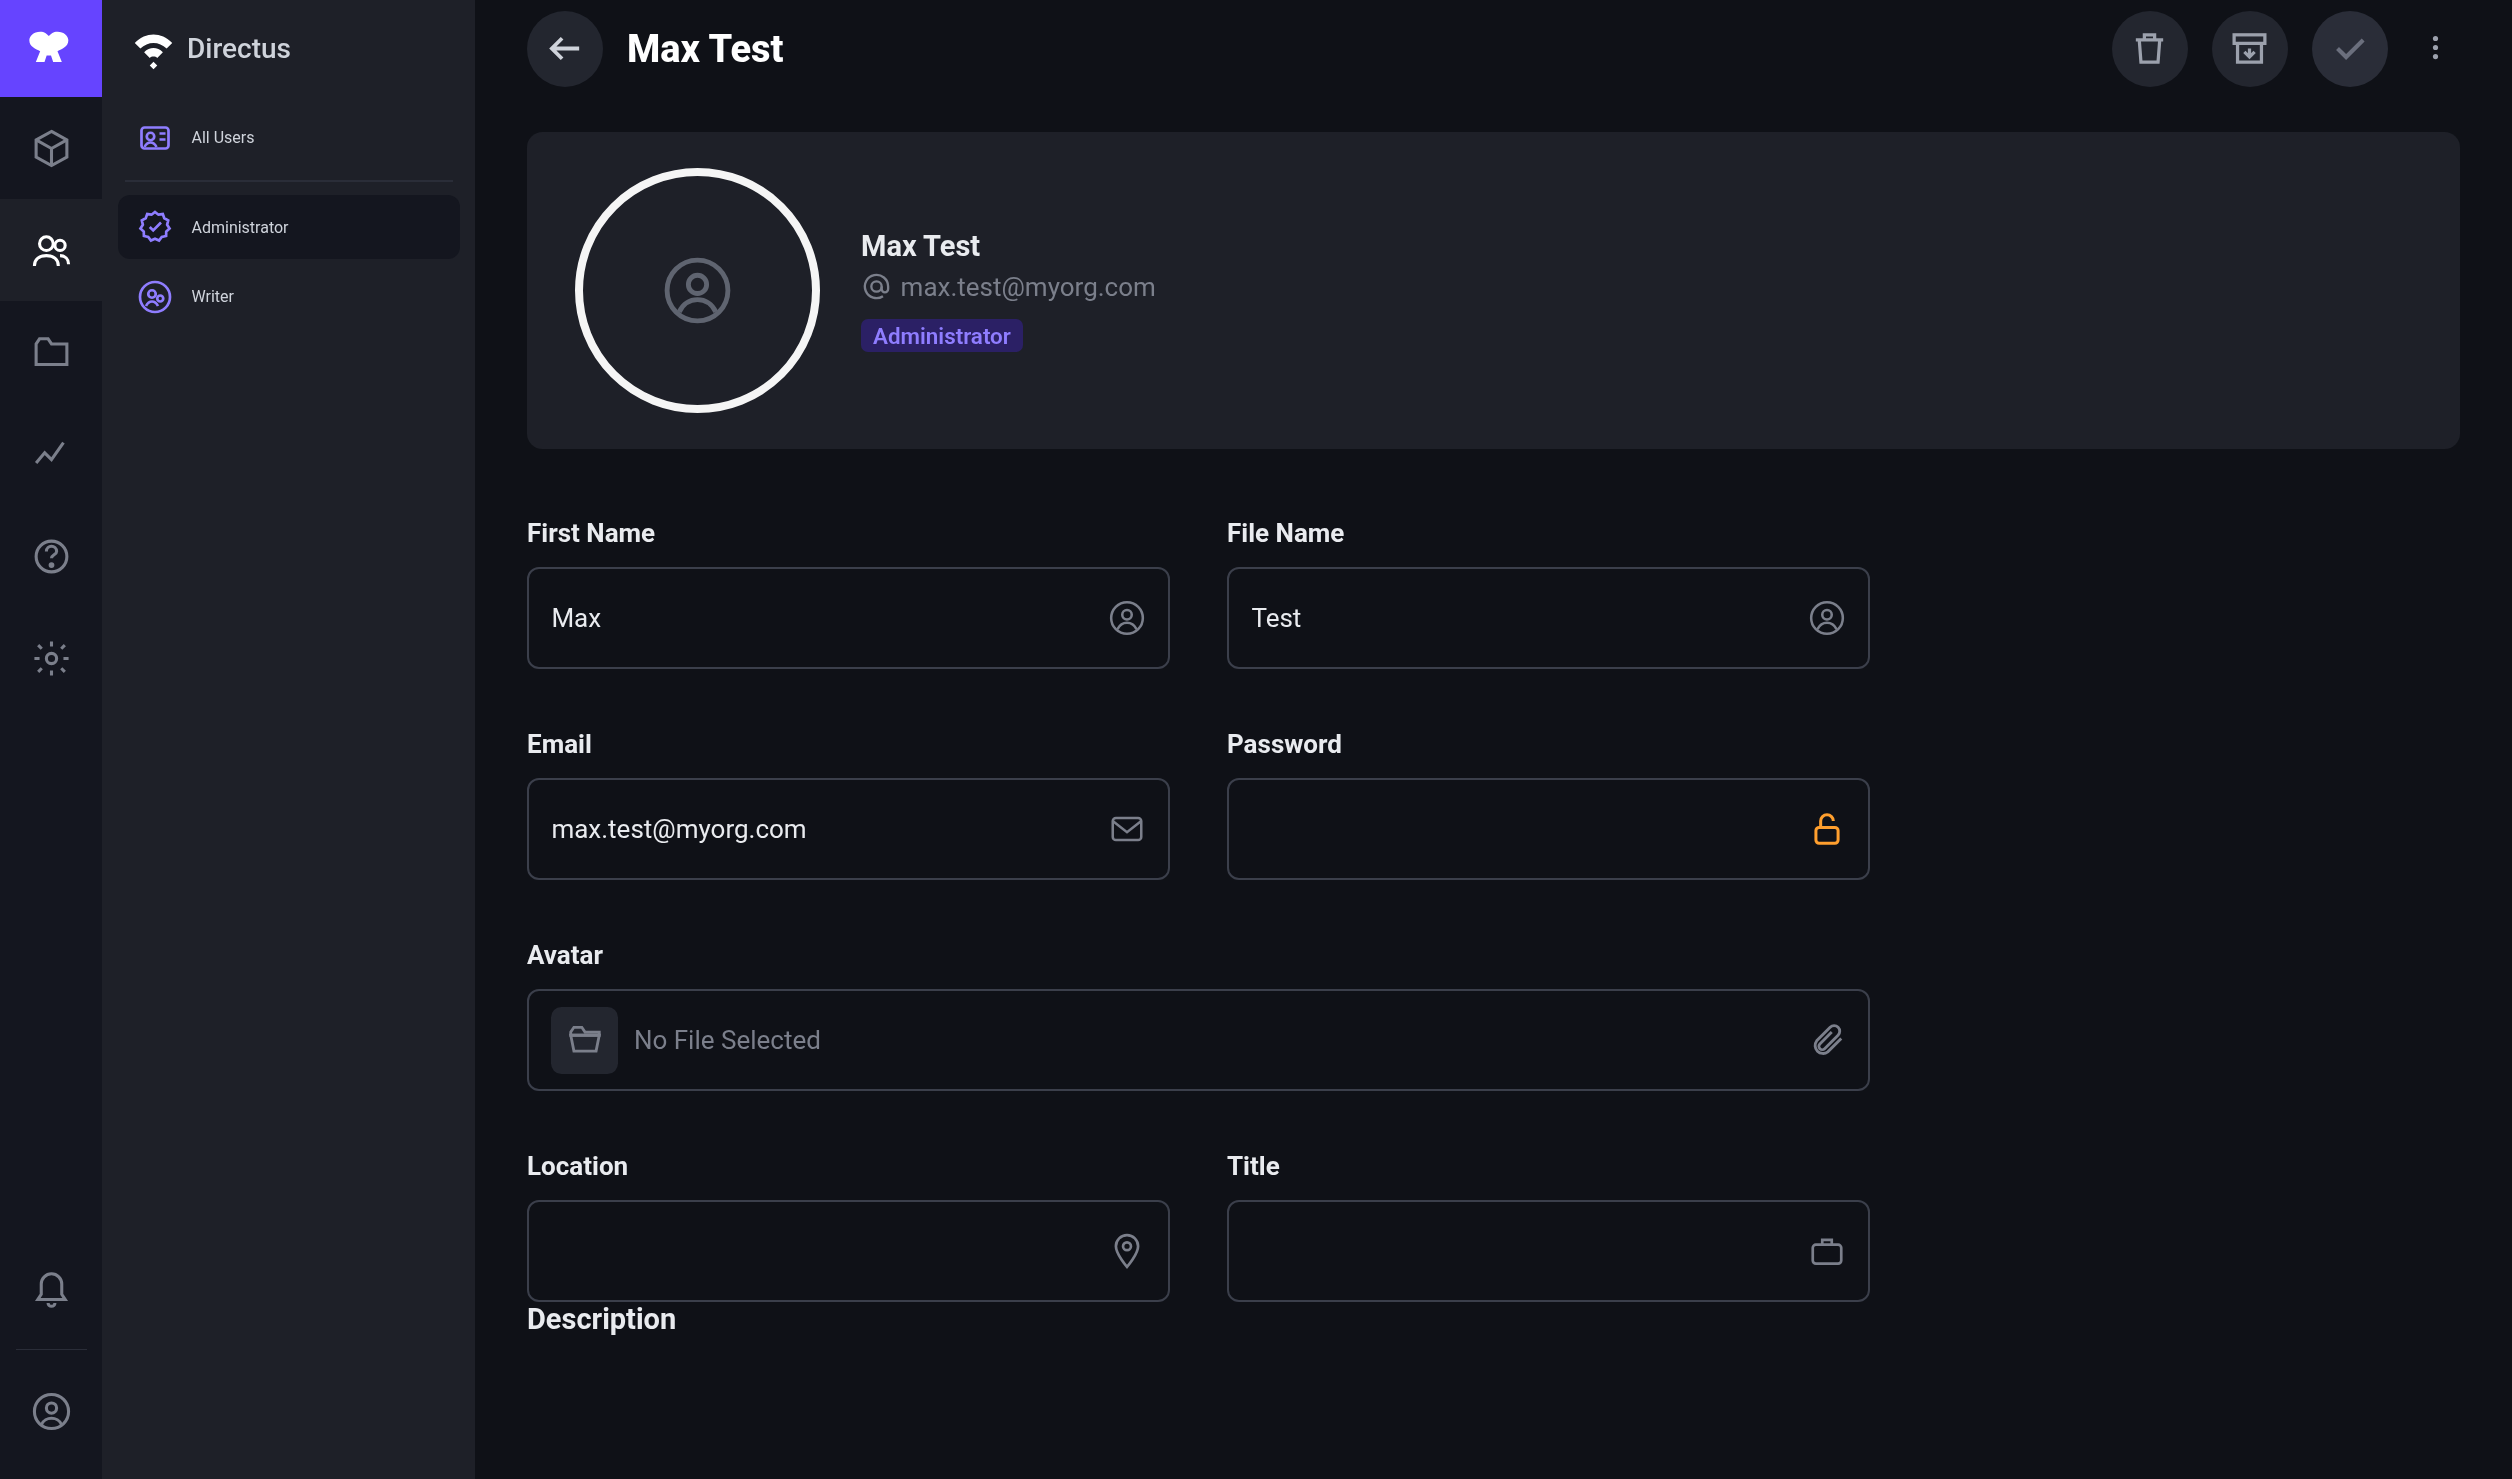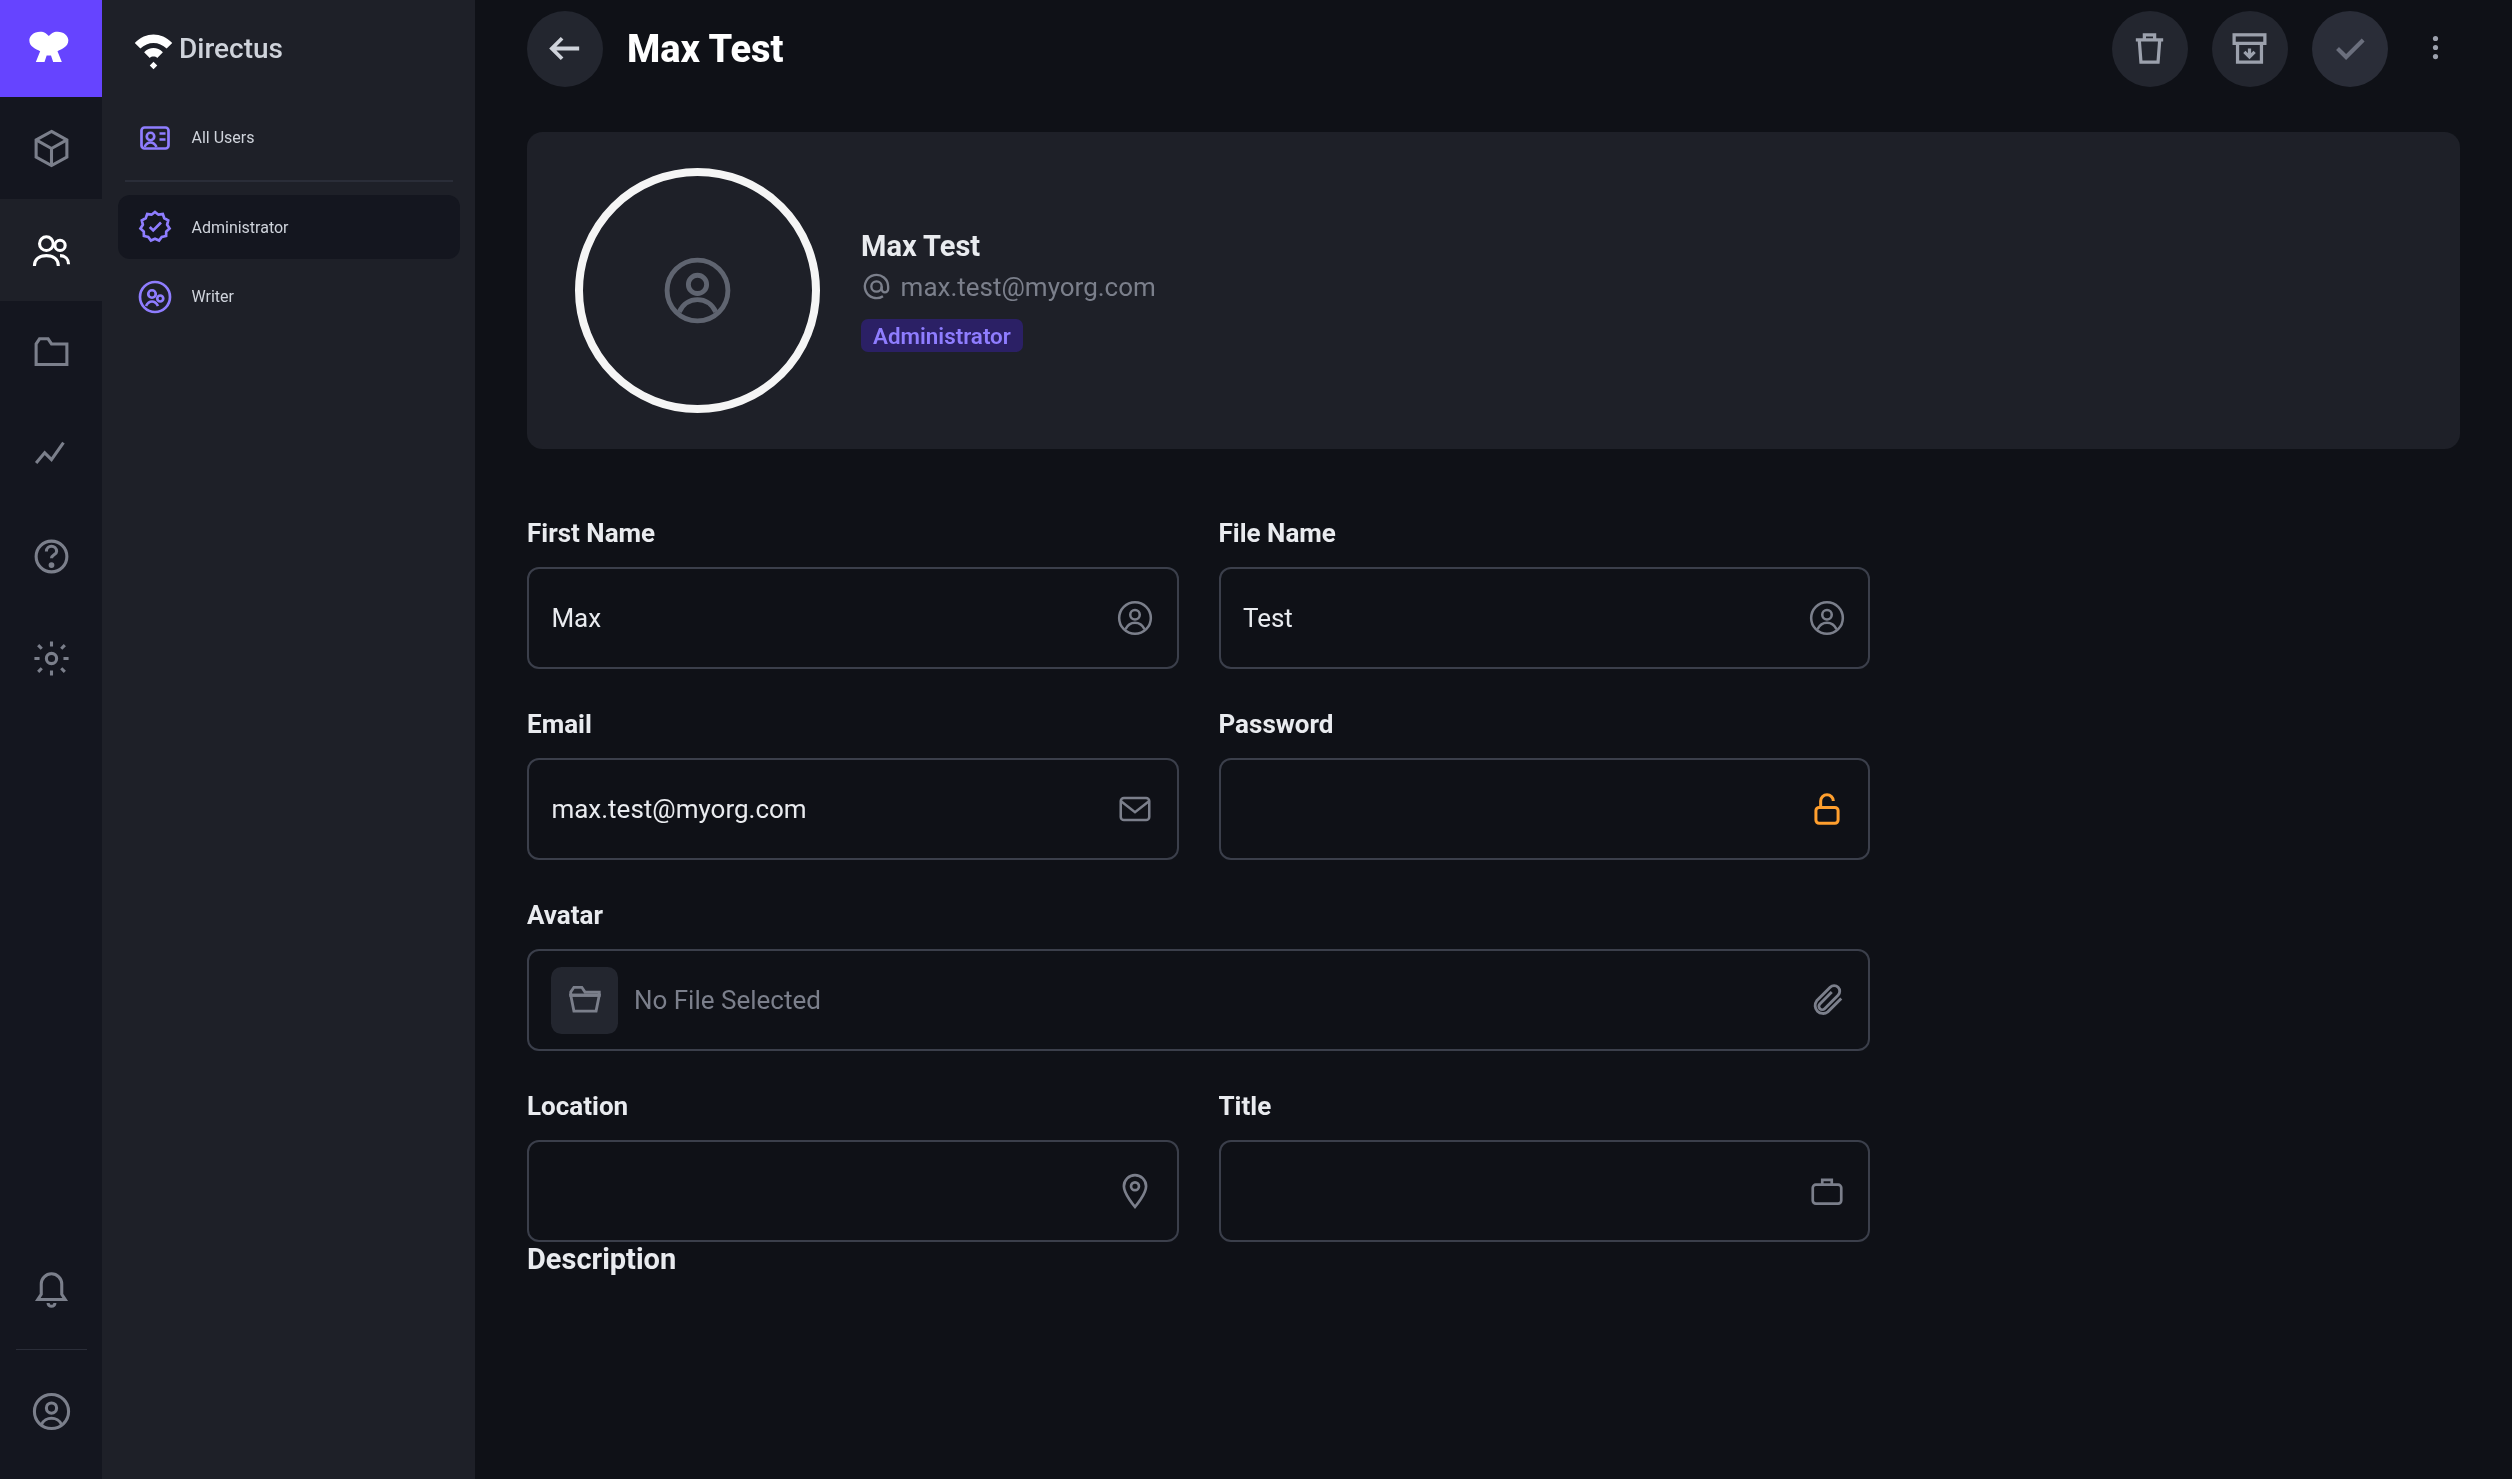--- a/index.html
+++ b/index.html
@@ -59,21 +59,21 @@
   width: 373px;
   background: #1e2028;
   flex-shrink: 0;
   display: flex;
   flex-direction: column;
 }
 .sidebar-header {
   height: 97px;
   display: flex;
   align-items: center;
-  gap: 3px;
+  gap: 11px;
   padding: 0 29px;
 }
 .sidebar-header svg { width: 45px; height: 45px; }
 .sidebar-header-title {
   font-size: 28px;
   font-weight: 500;
   color: #cfd3db;
 }
 .sidebar-list {
   padding: 8.6px 15.5px;
@@ -166,21 +166,20 @@
   padding: 3.5px 12px;
   border-radius: 7px;
   margin-top: 8.6px;
 }
 .form-grid {
   display: grid;
   grid-template-columns: 1fr 1fr;
   column-gap: 57px;
   row-gap: 60px;
   max-width: 1343px;
-  gap: 40px;
 }
 .form-field.full { grid-column: span 2; }
 .field-label {
   font-size: 26px;
   font-weight: 700;
   color: #e9ebef;
   margin-bottom: 19px;
 }
 .input-wrapper {
   position: relative;

